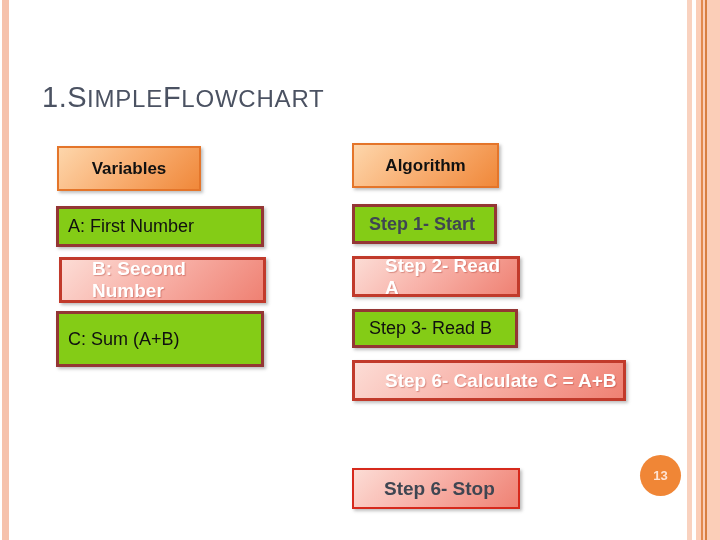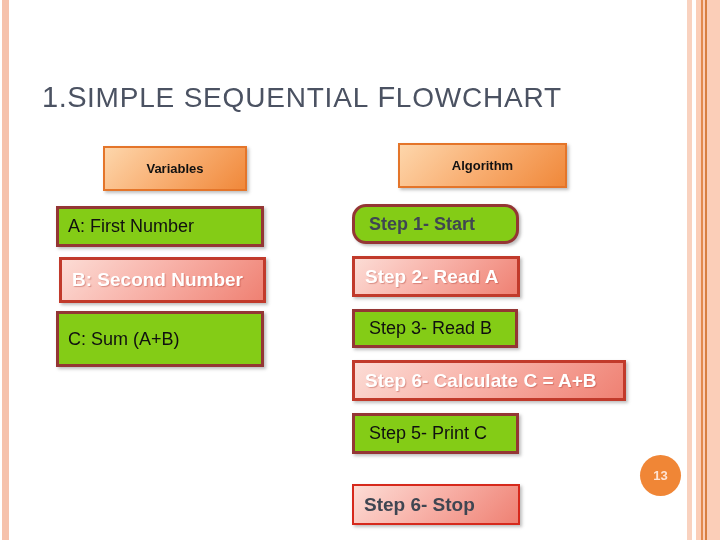--- a/index.html
+++ b/index.html
@@ -8,40 +8,40 @@
     background:#ffffff;font-family:"Liberation Sans",sans-serif;text-decoration:underline;
   }
   
   .stripe{position:absolute;top:0;height:540px;}
   
   .slide-title{
     position:absolute;left:42px;top:82px;width:620px;height:34px;
     color:#4b5262;white-space:nowrap;display:flex;align-items:baseline;
   }
   .t-lg{font-size:29px;line-height:30px;letter-spacing:0.5px;}
-  .t-sm{font-size:28px;line-height:30px;letter-spacing:0.8px;}
+  .t-sm{font-size:24px;line-height:30px;letter-spacing:0.8px;}
   
   .bx{
     position:absolute;display:flex;align-items:center;
     box-sizing:border-box;box-shadow:2px 2px 3px rgba(110,110,110,0.45);
   }
   .bx-header{
     justify-content:center;
     background:linear-gradient(135deg,#fdd6ab 0%,#f9b277 45%,#f0883a 100%);
     border:2px solid #e4752a;
-    font-size:13px;font-weight:bold;color:#111111;margin-left:46px;
+    font-size:17px;font-weight:bold;color:#111111;
   }
   .bx-white{
     background:#84cc16;border:3px solid #943634;
     font-size:18px;color:#101010;padding-left:9px;
   }
   .bx-salmon{
     background:linear-gradient(135deg,#fcdcd5 0%,#f8b3aa 45%,#ef8173 100%);
     border:3px solid #c13a2b;
-    font-size:19px;font-weight:bold;color:#ffffff;padding-left:10px;
+    font-size:19px;font-weight:bold;color:#ffffff;padding-left:30px;
     text-shadow:1px 1px 1px rgba(160,40,30,0.35);
   }
   .bx-salmon.bright-border{border:2px solid #d6291c;}
   .txt-darkgray{color:#3f4652;text-shadow:none;}
   .bold{font-weight:bold;}
   .step-pad{padding-left:14px;}
   
   .page-badge{
     position:absolute;left:640px;top:455px;width:41px;height:41px;
     border-radius:50%;background:#f08636;
@@ -56,34 +56,32 @@
 
   <div class="stripe" style="left:2px;width:7px;background:#f6c2ac;"></div>
   <div class="stripe" style="left:687px;width:5px;background:#f9d2bf;"></div>
   <div class="stripe" style="left:696px;width:24px;background:#fbceb8;"></div>
   <div class="stripe" style="left:701px;width:2px;background:#e28a4e;"></div>
   <div class="stripe" style="left:705px;width:2px;background:#d87f41;"></div>
 
   <div class="slide-title">
     <span class="t-lg">1.S</span>
       <span class="t-sm">IMPLE</span>
-      <span class="t-sm">&nbsp;SEQUENTIAL&nbsp;</span>
       <span class="t-lg">F</span>
       <span class="t-sm">LOWCHART</span>
   </div>
 
   <div class="bx bx-header" style="left:57px;top:146px;width:144px;height:45px;">Variables</div>
-  <div class="bx bx-header" style="left:352px;top:143px;width:169px;height:45px;">Algorithm</div>
+  <div class="bx bx-header" style="left:352px;top:143px;width:147px;height:45px;">Algorithm</div>
 
   <div class="bx bx-white" style="left:56px;top:206px;width:208px;height:41px;">A: First Number</div>
   <div class="bx bx-salmon" style="left:59px;top:257px;width:207px;height:46px;">B: Second Number</div>
   <div class="bx bx-white" style="left:56px;top:311px;width:208px;height:56px;">C: Sum (A+B)</div>
 
-  <div class="bx bx-white bold txt-darkgray step-pad" style="left:352px;top:204px;width:167px;height:40px;border-radius:14px;">Step 1- Start</div>
+  <div class="bx bx-white bold txt-darkgray step-pad" style="left:352px;top:204px;width:145px;height:40px;">Step 1- Start</div>
   <div class="bx bx-salmon" style="left:352px;top:256px;width:168px;height:41px;">Step 2- Read A</div>
   <div class="bx bx-white step-pad" style="left:352px;top:309px;width:166px;height:39px;text-align:center;">Step 3- Read B</div>
   <div class="bx bx-salmon" style="left:352px;top:360px;width:274px;height:41px;">Step 6- Calculate C = A+B</div>
-  <div class="bx bx-white step-pad" style="left:352px;top:413px;width:167px;height:41px;">Step 5- Print C</div>
-  <div class="bx bx-salmon bright-border txt-darkgray" style="left:352px;top:484px;width:168px;height:41px;text-align:center;">Step 6- Stop</div>
+  <div class="bx bx-salmon bright-border txt-darkgray" style="left:352px;top:468px;width:168px;height:41px;text-align:center;">Step 6- Stop</div>
 
   <div class="page-badge">13</div>
 
 </div>
 
 </body></html>

